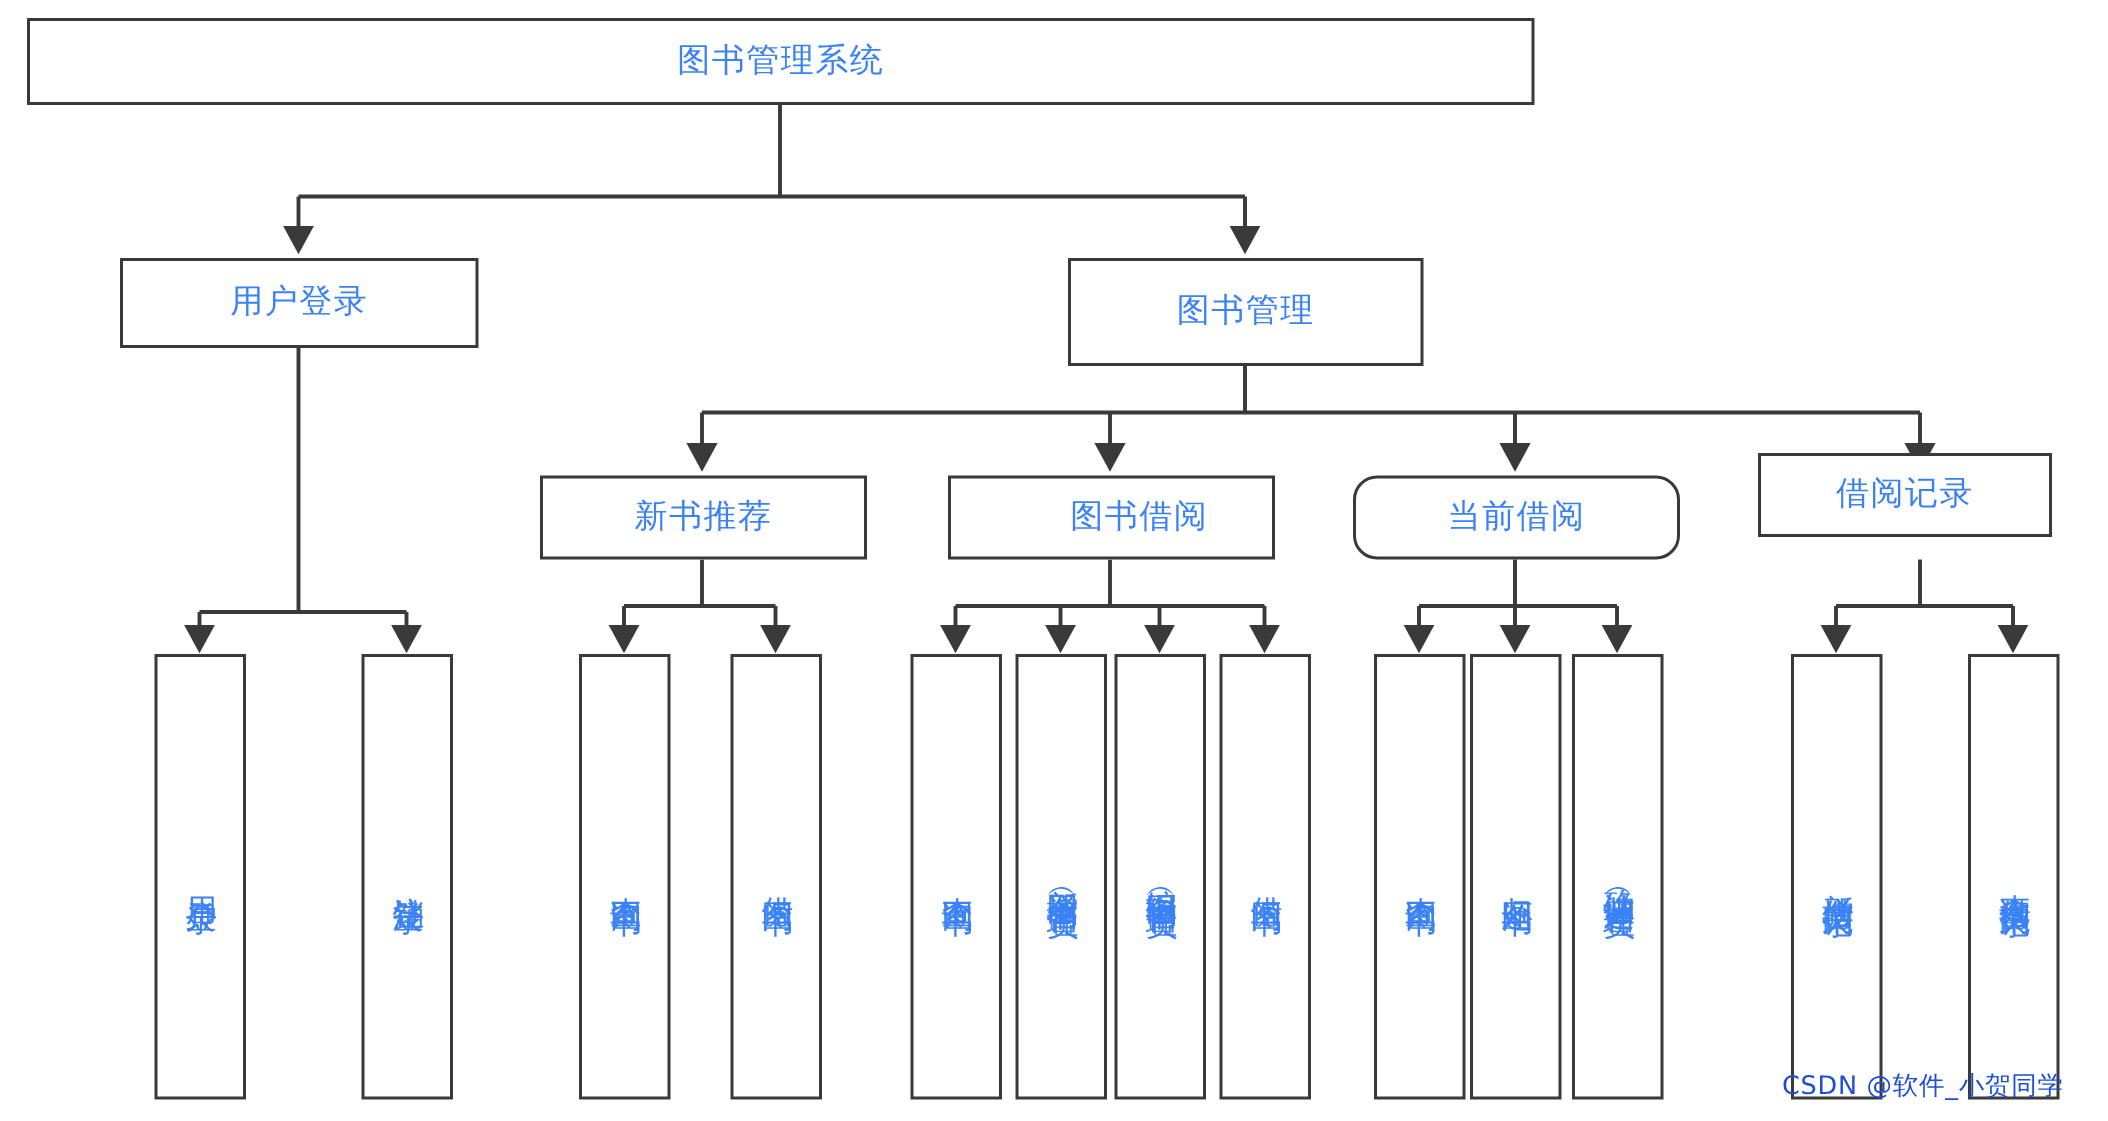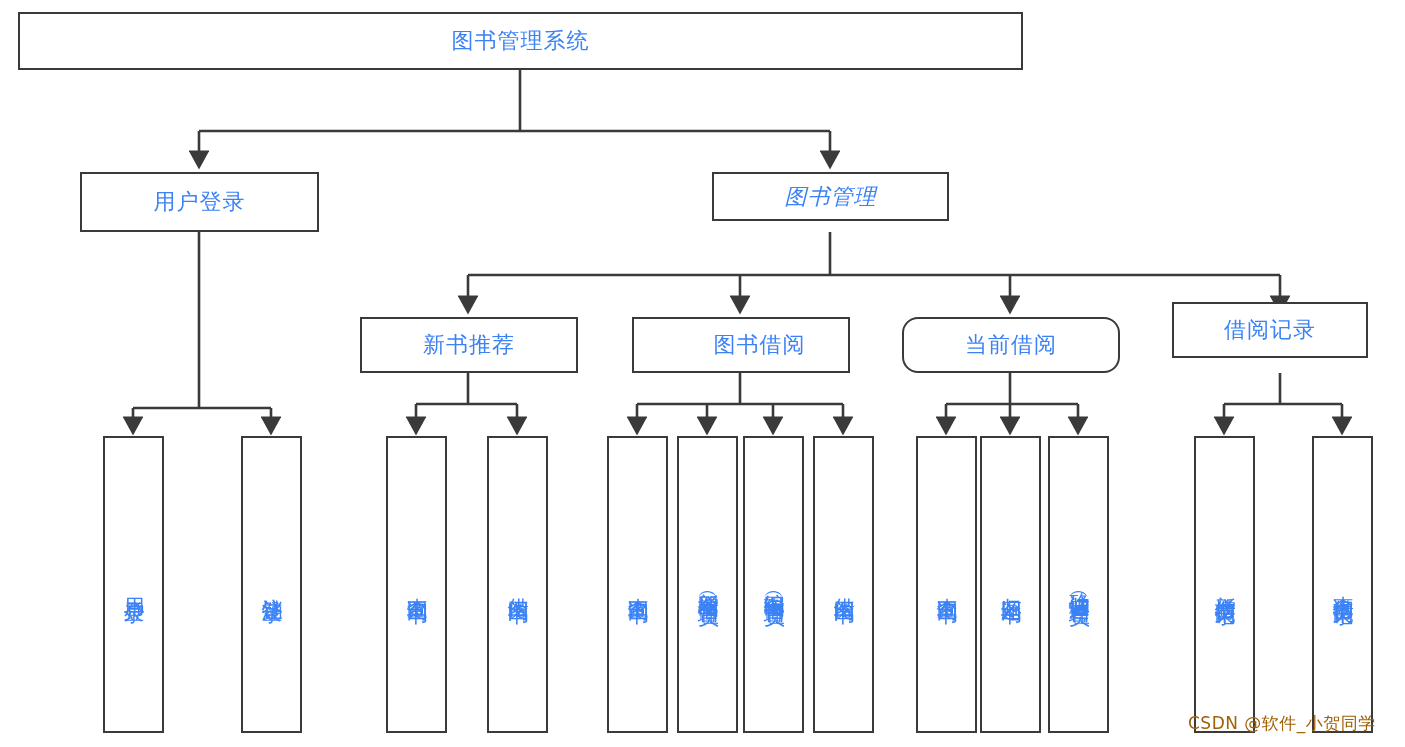--- a/index.html
+++ b/index.html
@@ -52,21 +52,21 @@
     top: 0;
     width: 1405px;
     height: 747px;
     pointer-events: none;
   }
   .watermark {
     position: absolute;
     left: 1188px;
     top: 712px;
     font-size: 17px;
-    color: #a16207;
+    color: #1d4ed8;
     white-space: nowrap;
     letter-spacing: 0.5px;
   }
 </style>
 </head>
 <body>
 
 <div id="canvas">
 
   <svg class="edge-layer" viewBox="0 0 1405 747" xmlns="http://www.w3.org/2000/svg">
@@ -119,21 +119,21 @@
     </g>
   </svg>
 
   <div class="node horiz" style="left:18px; top:12px; width:1005px; height:58px;">
     <span class="label">图书管理系统</span>
   </div>
 
   <div class="node horiz" style="left:80px; top:172px; width:239px; height:60px;">
     <span class="label">用户登录</span>
   </div>
-  <div class="node horiz" style="left:712px; top:172px; width:237px; height:49px;font-style:italic;">
+  <div class="node horiz" style="left:712px; top:172px; width:237px; height:72px;">
     <span class="label">图书管理</span>
   </div>
 
   <div class="node horiz" style="left:360px; top:317px; width:218px; height:56px;align-items:center;">
     <span class="label">新书推荐</span>
   </div>
   <div class="node horiz" style="left:632px; top:317px; width:218px; height:56px;padding-left:37px;">
     <span class="label">图书借阅</span>
   </div>
   <div class="node horiz" style="left:902px; top:317px; width:218px; height:56px;border-radius:16px;">

